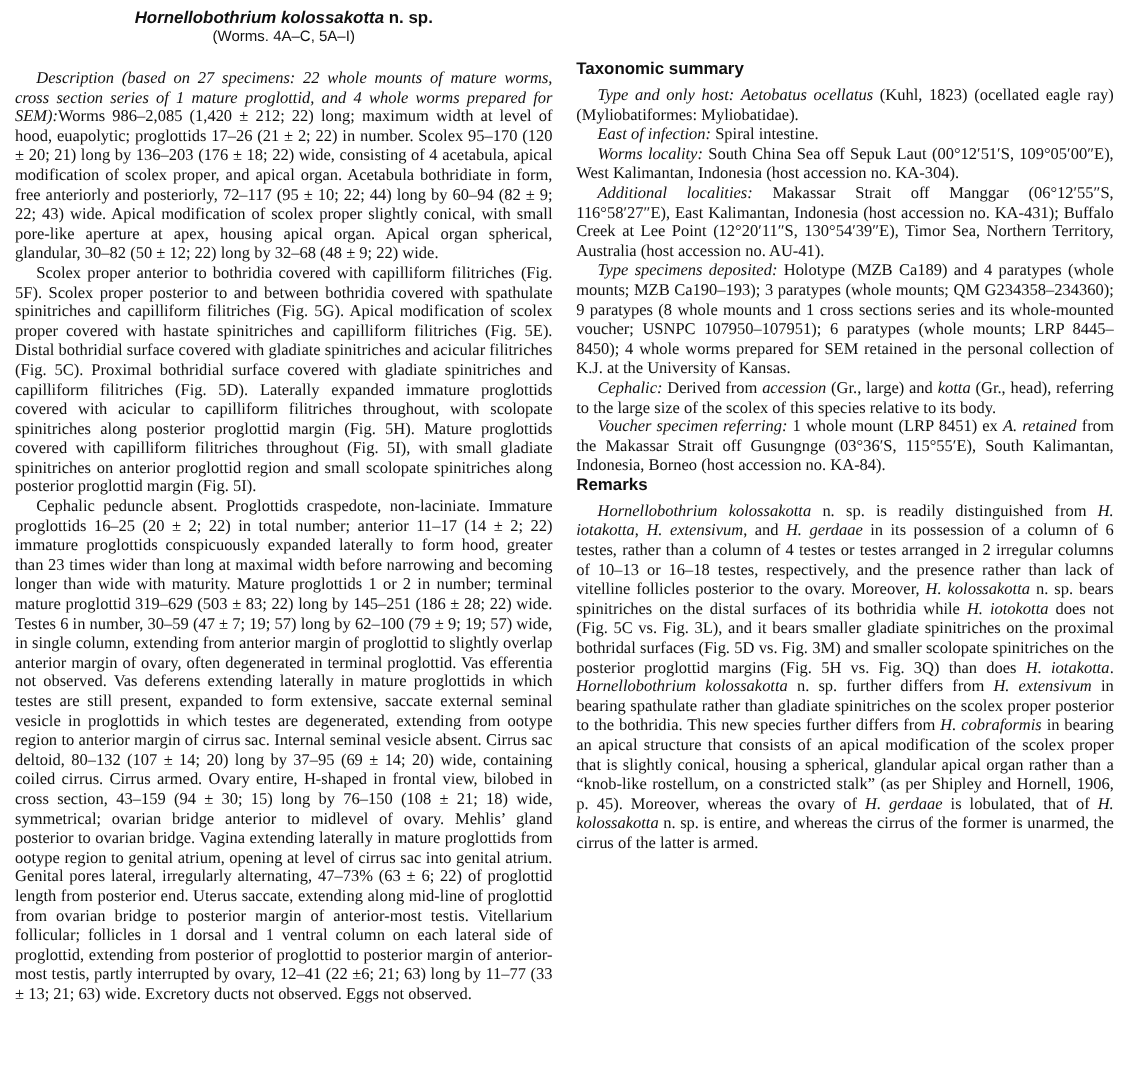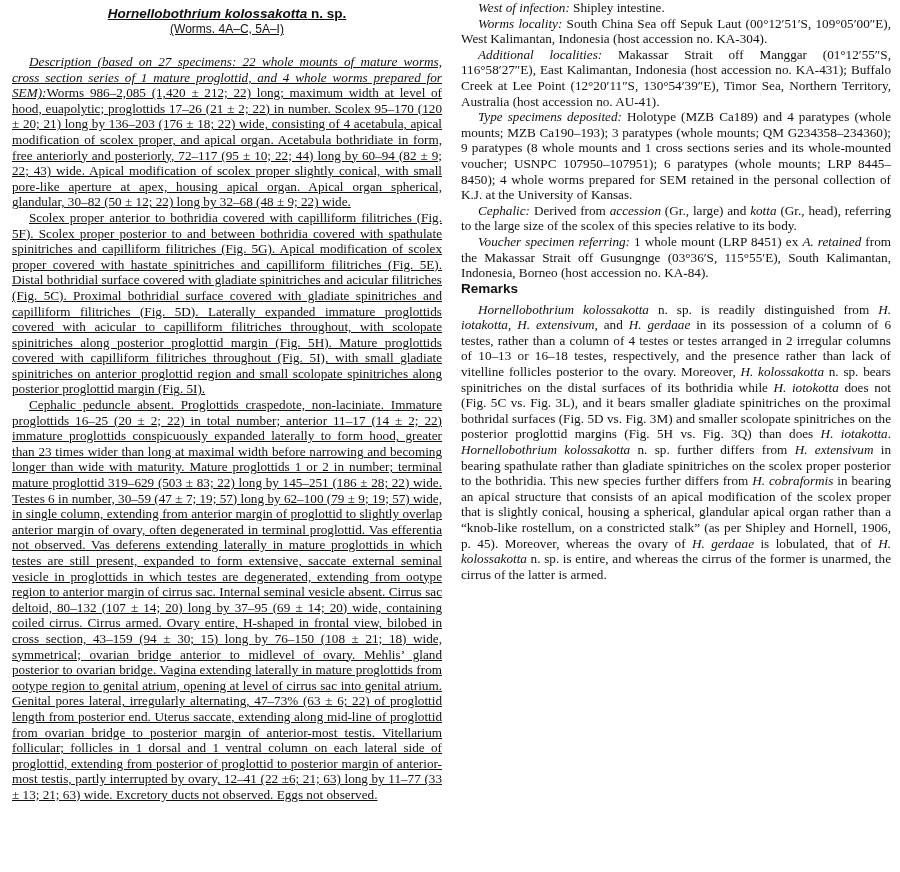--- a/index.html
+++ b/index.html
@@ -1,18 +1,18 @@
 <!DOCTYPE html>
 <html><head>
 <meta charset="utf-8">
 <style>
   html, body { margin: 0; padding: 0; background: #ffffff; }
   body { width: 900px; height: 872px; position: relative; overflow: hidden; color: #111; }
   .col { position: absolute; top: 0; }
-  .left { left: 12px; width: 430px; text-decoration: underline; }
+  .left { left: 12px; width: 430px; }
   .right { left: 461px; width: 430px; }
   .title-block { text-align: center; margin-top: 6px; font-family: "Liberation Sans", sans-serif; }
   .species-title { font-size: 13.5px; font-weight: bold; line-height: 16px; }
   .species-title i { font-style: italic; }
   .figs { font-size: 12px; line-height: 15px; }
   p { margin: 0; font-family: "Liberation Serif", serif; font-size: 13.2px; line-height: 15.6px; text-align: justify; text-indent: 17px; hyphens: none; }
   p.first { margin-top: 17px; }
   .sec-head { font-family: "Liberation Sans", sans-serif; font-weight: bold; font-size: 13.5px; line-height: 16px; }
   .tax-head { margin-top: 47px; margin-bottom: 5px; }
   .rem-head { margin-bottom: 5px; }
@@ -25,22 +25,24 @@
   <div class="title-block">
     <div class="species-title"><i>Hornellobothrium kolossakotta</i><span> n. sp.</span></div>
     <div class="figs">(Worms. 4A–C, 5A–I)</div>
   </div>
   <p class="first"><i>Description (based on 27 specimens: 22 whole mounts of mature worms, cross section series of 1 mature proglottid, and 4 whole worms prepared for SEM):</i><span>Worms 986–2,085 (1,420 ± 212; 22) long; maximum width at level of hood, euapolytic; proglottids 17–26 (21 ± 2; 22) in number. Scolex 95–170 (120 ± 20; 21) long by 136–203 (176 ± 18; 22) wide, consisting of 4 acetabula, apical modification of scolex proper, and apical organ. Acetabula bothridiate in form, free anteriorly and posteriorly, 72–117 (95 ± 10; 22; 44) long by 60–94 (82 ± 9; 22; 43) wide. Apical modification of scolex proper slightly conical, with small pore-like aperture at apex, housing apical organ. Apical organ spherical, glandular, 30–82 (50 ± 12; 22) long by 32–68 (48 ± 9; 22) wide.</span></p>
   <p>Scolex proper anterior to bothridia covered with capilliform filitriches (Fig. 5F). Scolex proper posterior to and between bothridia covered with spathulate spinitriches and capilliform filitriches (Fig. 5G). Apical modification of scolex proper covered with hastate spinitriches and capilliform filitriches (Fig. 5E). Distal bothridial surface covered with gladiate spinitriches and acicular filitriches (Fig. 5C). Proximal bothridial surface covered with gladiate spinitriches and capilliform filitriches (Fig. 5D). Laterally expanded immature proglottids covered with acicular to capilliform filitriches throughout, with scolopate spinitriches along posterior proglottid margin (Fig. 5H). Mature proglottids covered with capilliform filitriches throughout (Fig. 5I), with small gladiate spinitriches on anterior proglottid region and small scolopate spinitriches along posterior proglottid margin (Fig. 5I).</p>
   <p>Cephalic peduncle absent. Proglottids craspedote, non-laciniate. Immature proglottids 16–25 (20 ± 2; 22) in total number; anterior 11–17 (14 ± 2; 22) immature proglottids conspicuously expanded laterally to form hood, greater than 23 times wider than long at maximal width before narrowing and becoming longer than wide with maturity. Mature proglottids 1 or 2 in number; terminal mature proglottid 319–629 (503 ± 83; 22) long by 145–251 (186 ± 28; 22) wide. Testes 6 in number, 30–59 (47 ± 7; 19; 57) long by 62–100 (79 ± 9; 19; 57) wide, in single column, extending from anterior margin of proglottid to slightly overlap anterior margin of ovary, often degenerated in terminal proglottid. Vas efferentia not observed. Vas deferens extending laterally in mature proglottids in which testes are still present, expanded to form extensive, saccate external seminal vesicle in proglottids in which testes are degenerated, extending from ootype region to anterior margin of cirrus sac. Internal seminal vesicle absent. Cirrus sac deltoid, 80–132 (107 ± 14; 20) long by 37–95 (69 ± 14; 20) wide, containing coiled cirrus. Cirrus armed. Ovary entire, H-shaped in frontal view, bilobed in cross section, 43–159 (94 ± 30; 15) long by 76–150 (108 ± 21; 18) wide, symmetrical; ovarian bridge anterior to midlevel of ovary. Mehlis’ gland posterior to ovarian bridge. Vagina extending laterally in mature proglottids from ootype region to genital atrium, opening at level of cirrus sac into genital atrium. Genital pores lateral, irregularly alternating, 47–73% (63 ± 6; 22) of proglottid length from posterior end. Uterus saccate, extending along mid-line of proglottid from ovarian bridge to posterior margin of anterior-most testis. Vitellarium follicular; follicles in 1 dorsal and 1 ventral column on each lateral side of proglottid, extending from posterior of proglottid to posterior margin of anterior-most testis, partly interrupted by ovary, 12–41 (22 ±6; 21; 63) long by 11–77 (33 ± 13; 21; 63) wide. Excretory ducts not observed. Eggs not observed.</p>
 </div>
 
 <div class="col right">
-  <p><i>West of infection:</i><span> Shipley intestine.</span></p>
+  <div class="sec-head tax-head">Taxonomic summary</div>
+  <p><i>Type and only host:</i> <i>Aetobatus ocellatus</i><span> (Kuhl, 1823) (ocellated eagle ray) (Myliobatiformes: Myliobatidae).</span></p>
+  <p><i>East of infection:</i><span> Spiral intestine.</span></p>
   <p><i>Worms locality:</i><span> South China Sea off Sepuk Laut (00°12′51′S, 109°05′00″E), West Kalimantan, Indonesia (host accession no. KA-304).</span></p>
-  <p><i>Additional localities:</i><span> Makassar Strait off Manggar (01°12′55″S, 116°58′27″E), East Kalimantan, Indonesia (host accession no. KA-431); Buffalo Creek at Lee Point (12°20′11″S, 130°54′39″E), Timor Sea, Northern Territory, Australia (host accession no. AU-41).</span></p>
+  <p><i>Additional localities:</i><span> Makassar Strait off Manggar (06°12′55″S, 116°58′27″E), East Kalimantan, Indonesia (host accession no. KA-431); Buffalo Creek at Lee Point (12°20′11″S, 130°54′39″E), Timor Sea, Northern Territory, Australia (host accession no. AU-41).</span></p>
   <p><i>Type specimens deposited:</i><span> Holotype (MZB Ca189) and 4 paratypes (whole mounts; MZB Ca190–193); 3 paratypes (whole mounts; QM G234358–234360); 9 paratypes (8 whole mounts and 1 cross sections series and its whole-mounted voucher; USNPC 107950–107951); 6 paratypes (whole mounts; LRP 8445–8450); 4 whole worms prepared for SEM retained in the personal collection of K.J. at the University of Kansas.</span></p>
   <p><i>Cephalic:</i><span> Derived from </span><i>accession</i><span> (Gr., large) and </span><i>kotta</i><span> (Gr., head), referring to the large size of the scolex of this species relative to its body.</span></p>
   <p><i>Voucher specimen referring:</i><span> 1 whole mount (LRP 8451) ex </span><i>A. retained</i><span> from the Makassar Strait off Gusungnge (03°36′S, 115°55′E), South Kalimantan, Indonesia, Borneo (host accession no. KA-84).</span></p>
 
   <div class="sec-head rem-head">Remarks</div>
   <p id="remarks-body"><i>Hornellobothrium kolossakotta</i><span> n. sp. is readily distinguished from </span><i>H. iotakotta</i><span>, </span><i>H. extensivum</i><span>, and </span><i>H. gerdaae</i><span> in its possession of a column of 6 testes, rather than a column of 4 testes or testes arranged in 2 irregular columns of 10–13 or 16–18 testes, respectively, and the presence rather than lack of vitelline follicles posterior to the ovary. Moreover, </span><i>H. kolossakotta</i><span> n. sp. bears spinitriches on the distal surfaces of its bothridia while </span><i>H. iotokotta</i><span> does not (Fig. 5C vs. Fig. 3L), and it bears smaller gladiate spinitriches on the proximal bothridal surfaces (Fig. 5D vs. Fig. 3M) and smaller scolopate spinitriches on the posterior proglottid margins (Fig. 5H vs. Fig. 3Q) than does </span><i>H. iotakotta</i><span>. </span><i>Hornellobothrium kolossakotta</i><span> n. sp. further differs from </span><i>H. extensivum</i><span> in bearing spathulate rather than gladiate spinitriches on the scolex proper posterior to the bothridia. This new species further differs from </span><i>H. cobraformis</i><span> in bearing an apical structure that consists of an apical modification of the scolex proper that is slightly conical, housing a spherical, glandular apical organ rather than a “knob-like rostellum, on a constricted stalk” (as per Shipley and Hornell, 1906, p. 45). Moreover, whereas the ovary of </span><i>H. gerdaae</i><span> is lobulated, that of </span><i>H. kolossakotta</i><span> n. sp. is entire, and whereas the cirrus of the former is unarmed, the cirrus of the latter is armed.</span></p>
 </div>
 
 </body></html>

